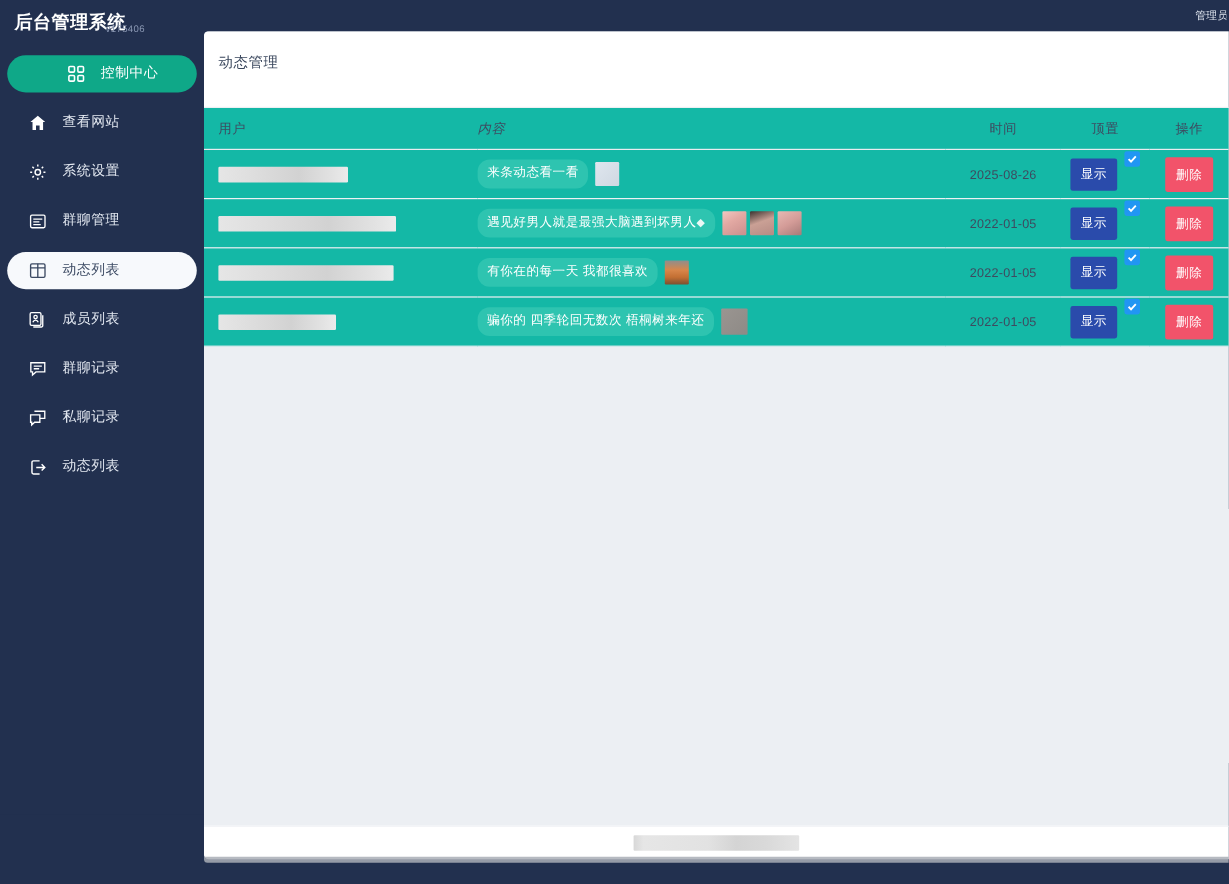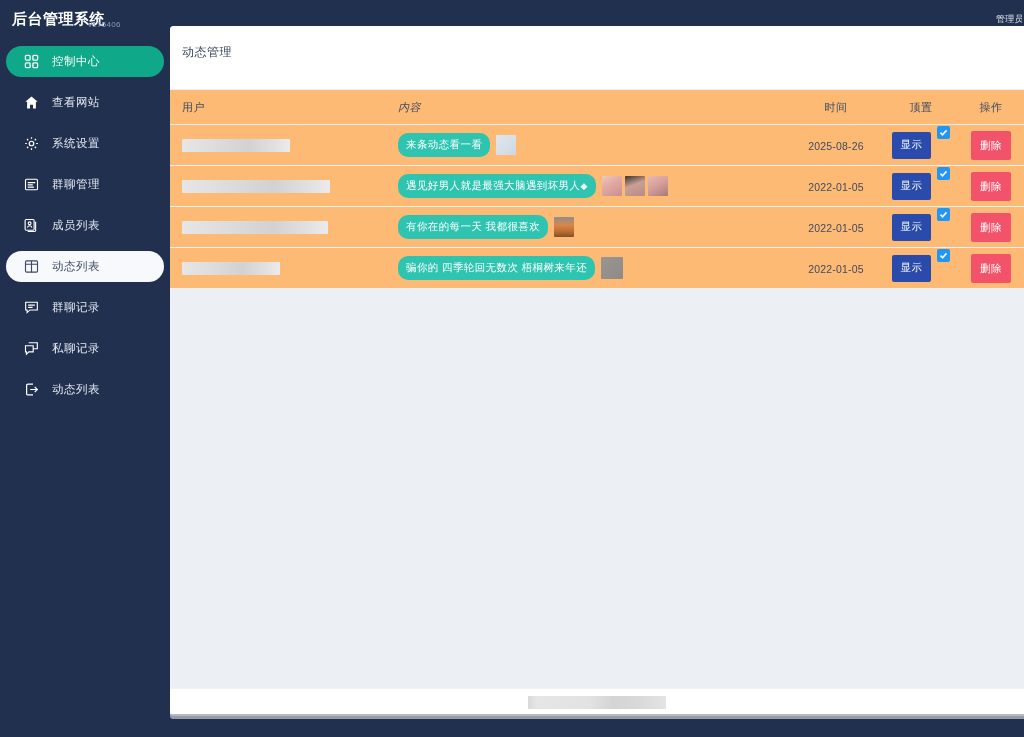--- a/index.html
+++ b/index.html
@@ -60,36 +60,37 @@
     width: 18px; height: 18px;
     flex: 0 0 18px;
     display: flex; align-items: center; justify-content: center;
     margin-right: 12px;
   }
   .nav-item .ico svg { display: block; }
   .nav-item.active-green {
     background: #0fa888;
     color: #ffffff;
     font-weight: 500;
+    justify-content: center;
   }
   .nav-item.active-white {
     background: #f7f9fc;
     color: #3c4a63;
     font-weight: 500;
   }
   .nav-label { line-height: 1; letter-spacing: 0.5px; }
 
   
   .topbar {
     position: absolute;
     left: 170px; top: 0;
     width: 854px; height: 26px;
     background: #22304f;
     display: flex;
-    align-items: flex-end;
+    align-items: center;
     justify-content: flex-end;
     padding-right: 2px;
     z-index: 5;
   }
   .topbar-user {
     color: #dfe5ef;
     font-size: 9px;
     letter-spacing: 0.3px;
     white-space: nowrap;
     overflow: hidden;
@@ -117,21 +118,21 @@
     padding: 18px 0 28px 12px;
     font-size: 12px;
     color: #39465c;
     border-bottom: 1px solid #edf0f3;
     letter-spacing: 0.5px;
   }
 
   table.grid {
     width: 100%;
     border-collapse: collapse;
-    background: #fdba74;
+    background: #14b8a6;
     table-layout: fixed;
   }
   table.grid th {
     font-size: 11px;
     font-weight: normal;
     color: #3e4b60;
     padding: 10px 0 9px 0;
     border-bottom: 1px solid #e9ecf0;
     letter-spacing: 0.5px;
   }
@@ -298,40 +299,40 @@
       <div class="nav-item">
         <span class="ico">
           <svg width="15" height="15" viewBox="0 0 16 16" fill="none" stroke="#ffffff" stroke-width="1.2">
             <rect x="1.6" y="2.4" width="12.8" height="11.2" rx="1.2"></rect>
             <path d="M4 6h8M4 8.4h5.4M4 10.8h6.6" stroke-width="1.2"></path>
           </svg>
         </span>
         <span class="nav-label">群聊管理</span>
       </div>
 
+      <div class="nav-item active-white">
+        <span class="ico">
+          <svg width="15" height="15" viewBox="0 0 16 16" fill="none" stroke="#3c4a63" stroke-width="1.2">
+            <rect x="1.6" y="2" width="12.8" height="12" rx="1.2"></rect>
+            <path d="M8 2v12M1.6 5.6h12.8"></path>
+          </svg>
+        </span>
+        <span class="nav-label">动态列表</span>
+      </div>
+
       <div class="nav-item">
         <span class="ico">
           <svg width="15" height="15" viewBox="0 0 16 16" fill="none" stroke="#ffffff" stroke-width="1.2">
             <rect x="1.2" y="1.6" width="9.6" height="11.4" rx="1.2"></rect>
             <path d="M12.4 4v9.2a1.2 1.2 0 0 1-1.2 1.2H4"></path>
             <circle cx="6" cy="5.6" r="1.5"></circle>
             <path d="M3.6 10.2c.5-1.3 1.4-1.9 2.4-1.9s1.9.6 2.4 1.9"></path>
           </svg>
         </span>
         <span class="nav-label">成员列表</span>
-      </div>
-
-      <div class="nav-item active-white">
-        <span class="ico">
-          <svg width="15" height="15" viewBox="0 0 16 16" fill="none" stroke="#3c4a63" stroke-width="1.2">
-            <rect x="1.6" y="2" width="12.8" height="12" rx="1.2"></rect>
-            <path d="M8 2v12M1.6 5.6h12.8"></path>
-          </svg>
-        </span>
-        <span class="nav-label">动态列表</span>
       </div>
 
       <div class="nav-item">
         <span class="ico">
           <svg width="15" height="15" viewBox="0 0 16 16" fill="none" stroke="#ffffff" stroke-width="1.2">
             <path d="M1.8 2.4h12.4v8.2H6.4L3.3 13.4v-2.8H1.8z"></path>
             <path d="M4.4 5.4h7.2M4.4 7.8h4.8"></path>
           </svg>
         </span>
         <span class="nav-label">群聊记录</span>

